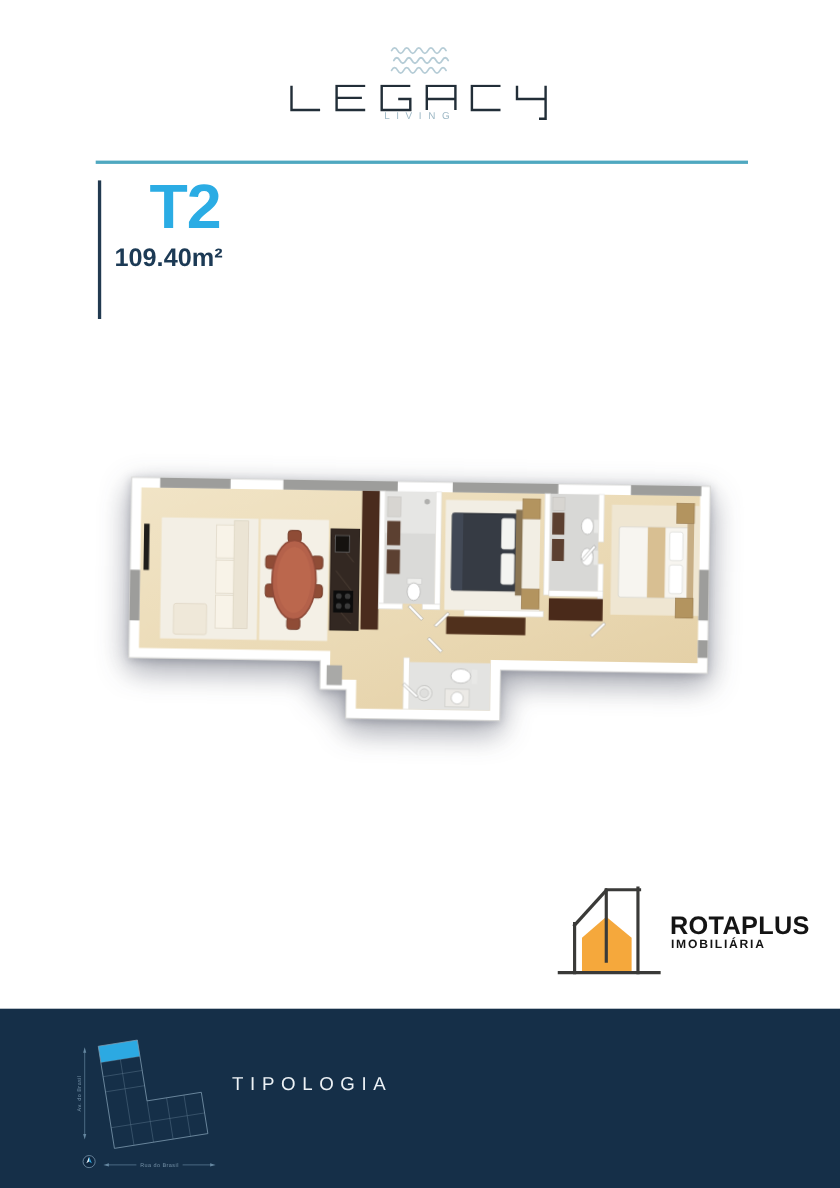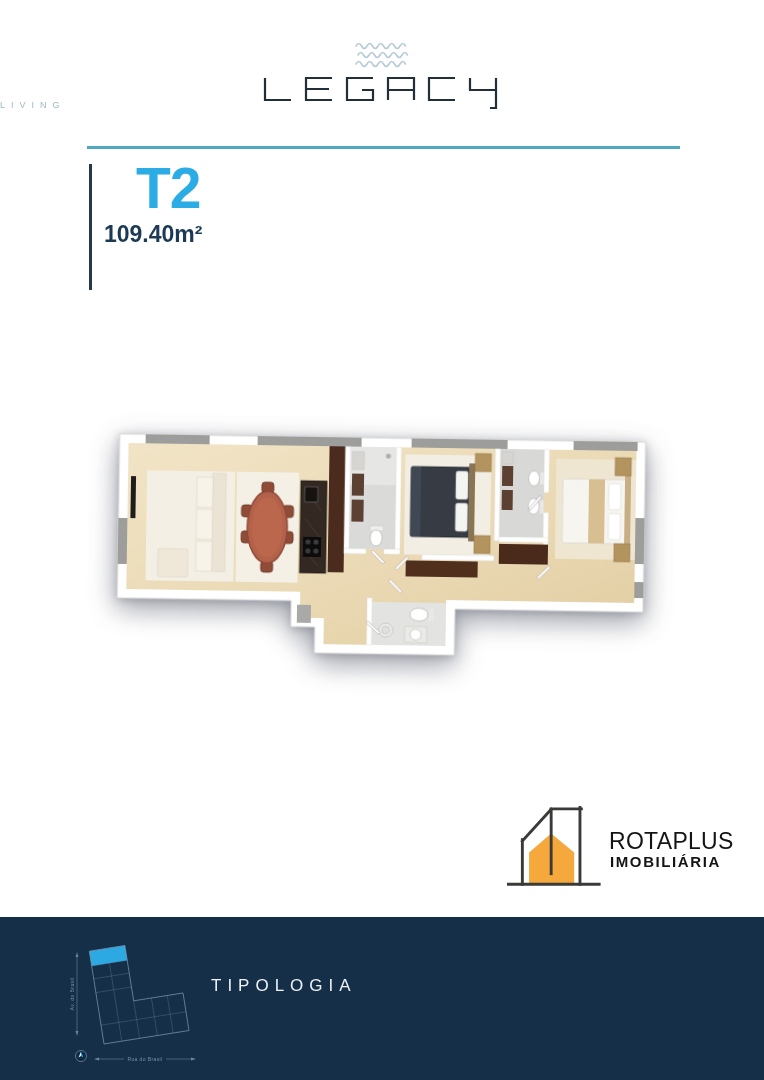--- a/index.html
+++ b/index.html
@@ -5,21 +5,21 @@
   html,body{margin:0;padding:0;}
   body{
     width:764px;height:1080px;position:relative;overflow:hidden;
     background:#ffffff;
     font-family:"Liberation Sans","DejaVu Sans",sans-serif;
   }
   .abs{position:absolute;}
 
   
   #brand-tagline{
-    position:absolute;top:100px;left:0;width:764px;text-align:left;
+    position:absolute;top:100px;left:0;width:764px;text-align:center;
     font-size:9px;letter-spacing:6px;color:#9FB9C6;font-weight:400;
   }
   #rule{position:absolute;left:87px;top:146px;width:593px;height:2.5px;background:#4FA8C0;}
 
   
   #unit-bar{position:absolute;left:89px;top:164px;width:2.5px;height:126px;background:#223A50;}
   #unit-type{
     position:absolute;left:104px;top:160px;font-size:57px;font-weight:700;
     letter-spacing:-1px;color:#2BACE4;line-height:1;margin-left:32px;
   }
@@ -32,25 +32,25 @@
   #floorplan{
     position:absolute;left:110px;top:428px;width:540px;height:236px;
     transform:rotate(0.9deg);
     filter:drop-shadow(0 9px 14px rgba(35,40,60,0.38)) drop-shadow(0 2px 4px rgba(35,40,60,0.25));
   }
 
   
   #agency{position:absolute;left:507px;top:795px;width:215px;height:98px;}
   #agency-icon{position:absolute;left:0;top:0;width:96px;height:95px;}
   #agency-name{
-    position:absolute;left:102px;top:33px;font-size:23px;font-weight:400;
+    position:absolute;left:102px;top:33px;font-size:23px;font-weight:700;
     color:#141414;letter-spacing:0.3px;
   }
   #agency-desc{
-    position:absolute;left:103px;top:58px;font-size:15px;font-weight:700;
+    position:absolute;left:103px;top:58px;font-size:11px;font-weight:700;
     color:#141414;letter-spacing:1.6px;
   }
 
   
   #footer{position:absolute;left:0;top:917px;width:764px;height:163px;background:#152F48;}
   #footer-map{position:absolute;left:68px;top:11px;width:140px;height:150px;}
   #footer-eyebrow{
     position:absolute;left:211px;top:59px;font-size:17px;font-weight:400;
     letter-spacing:6px;color:#EDF2F6;text-align:right;
   }

